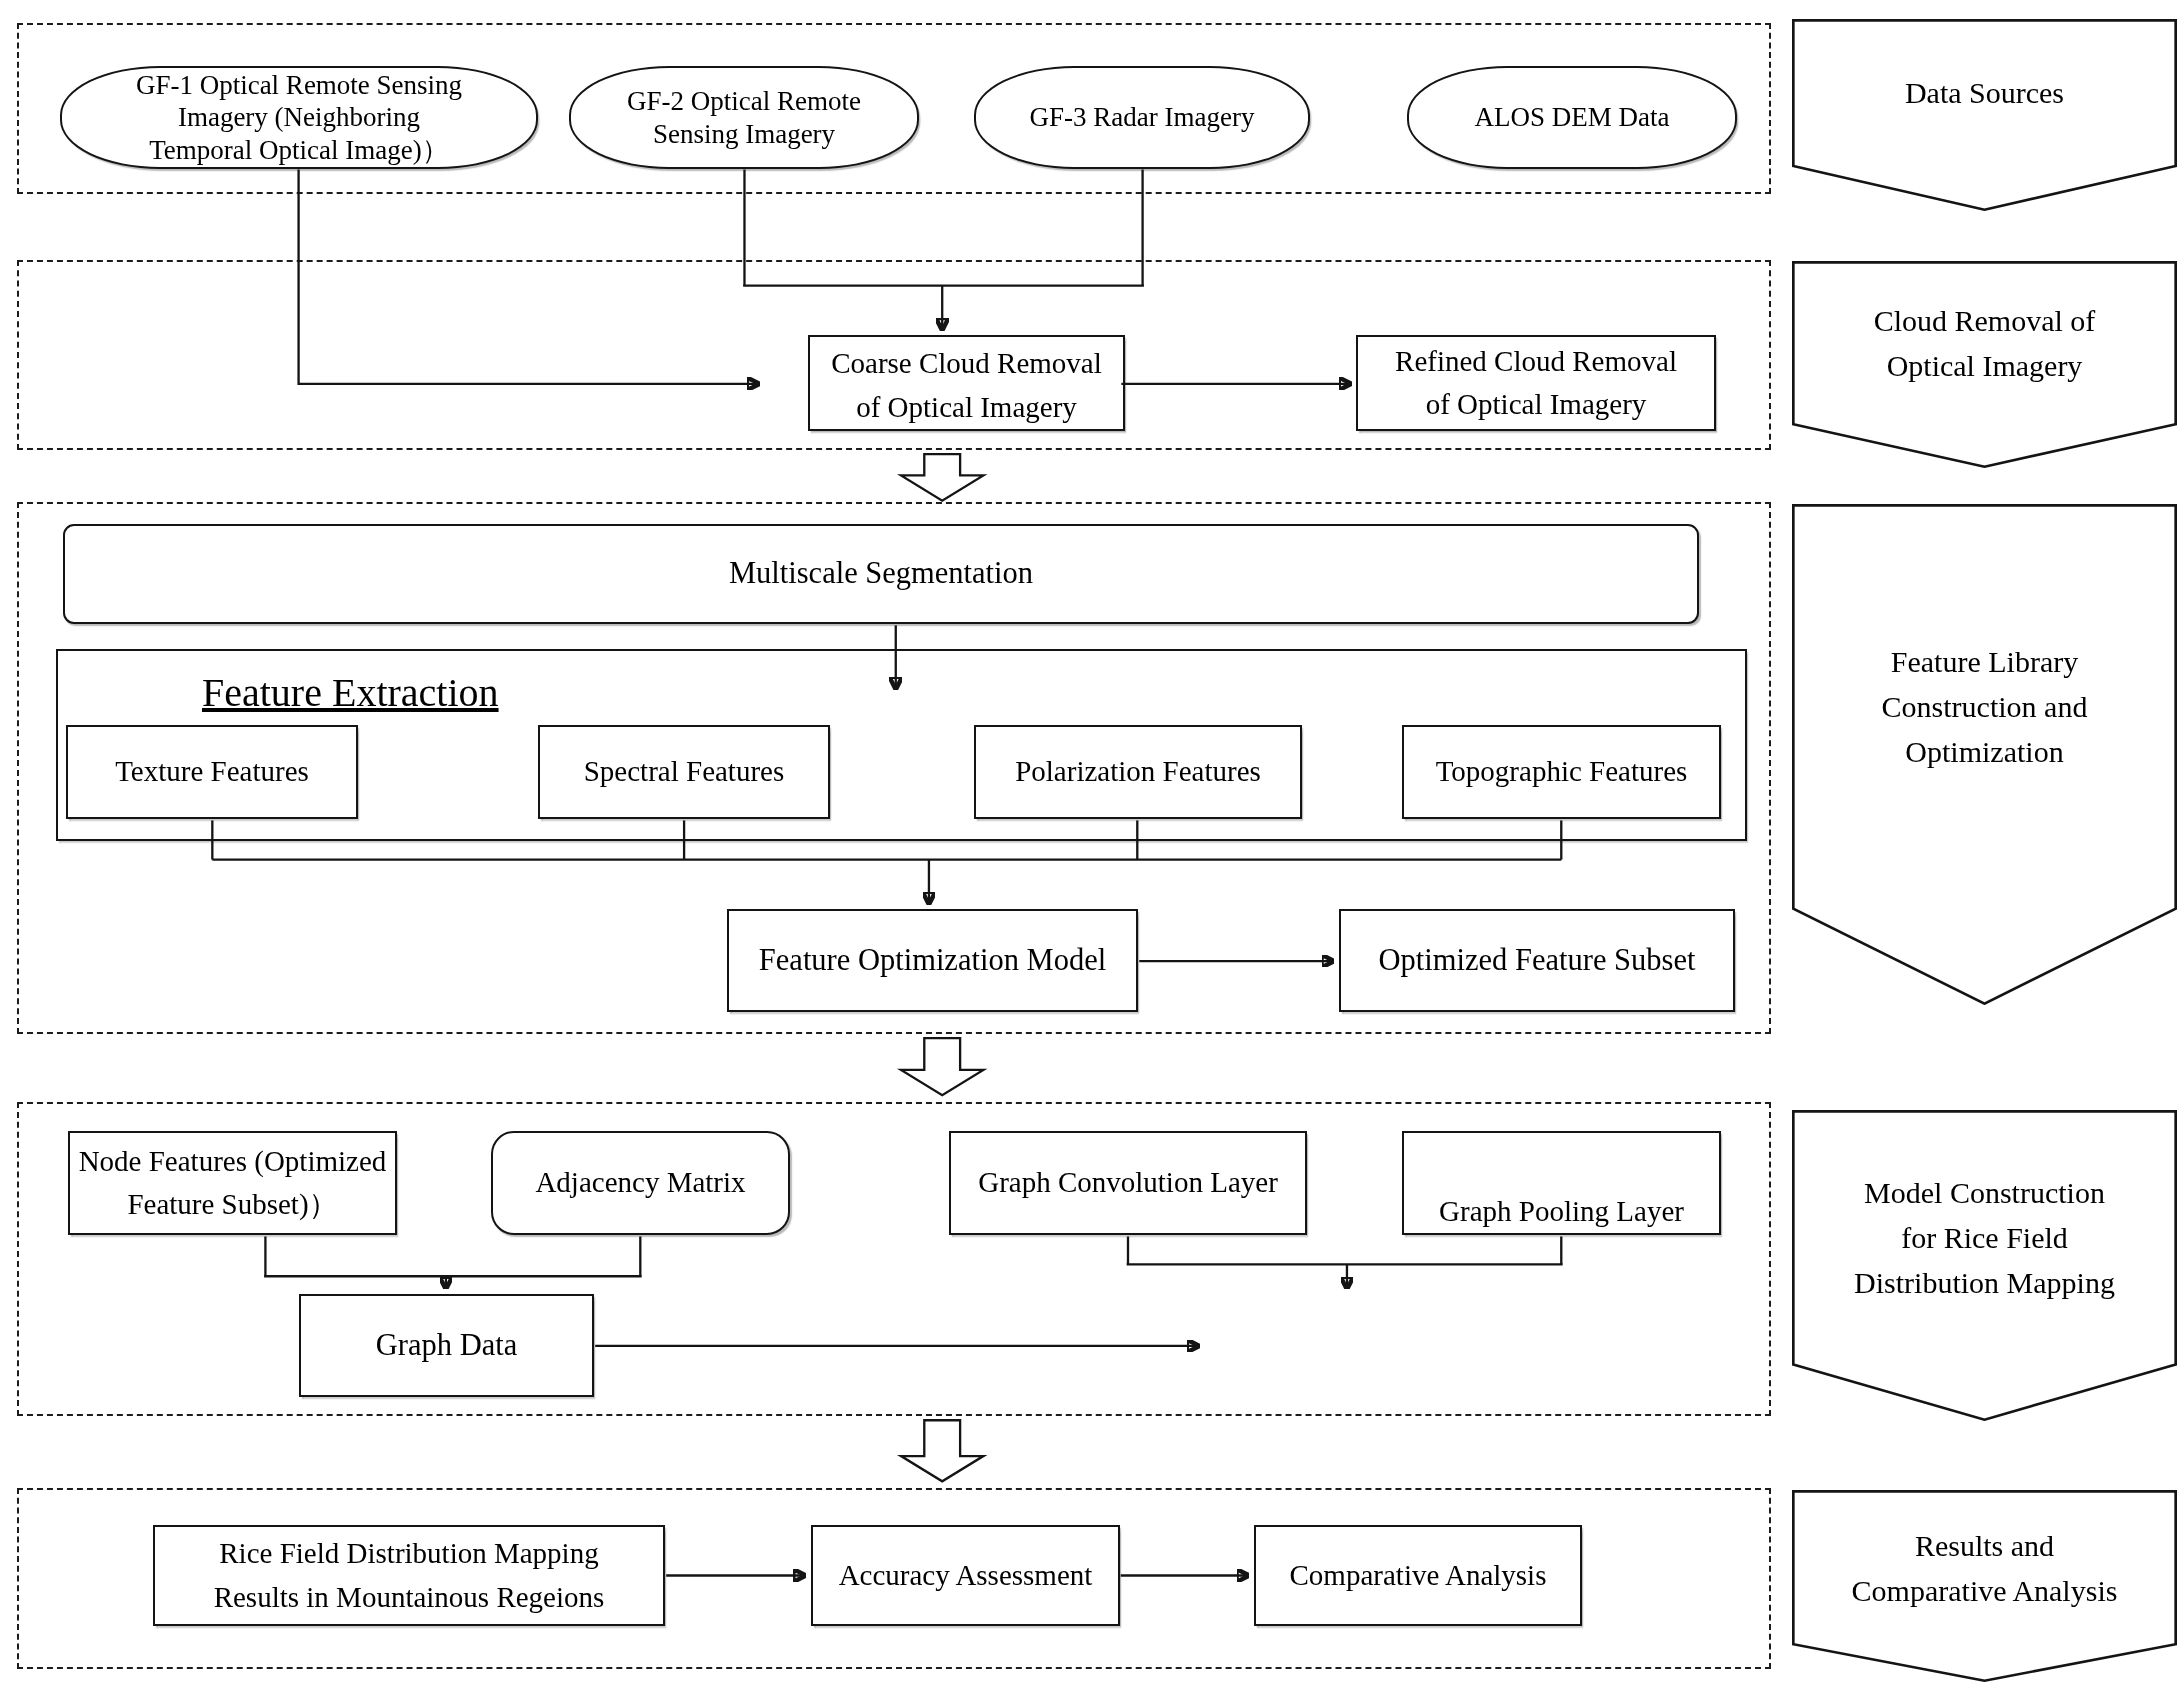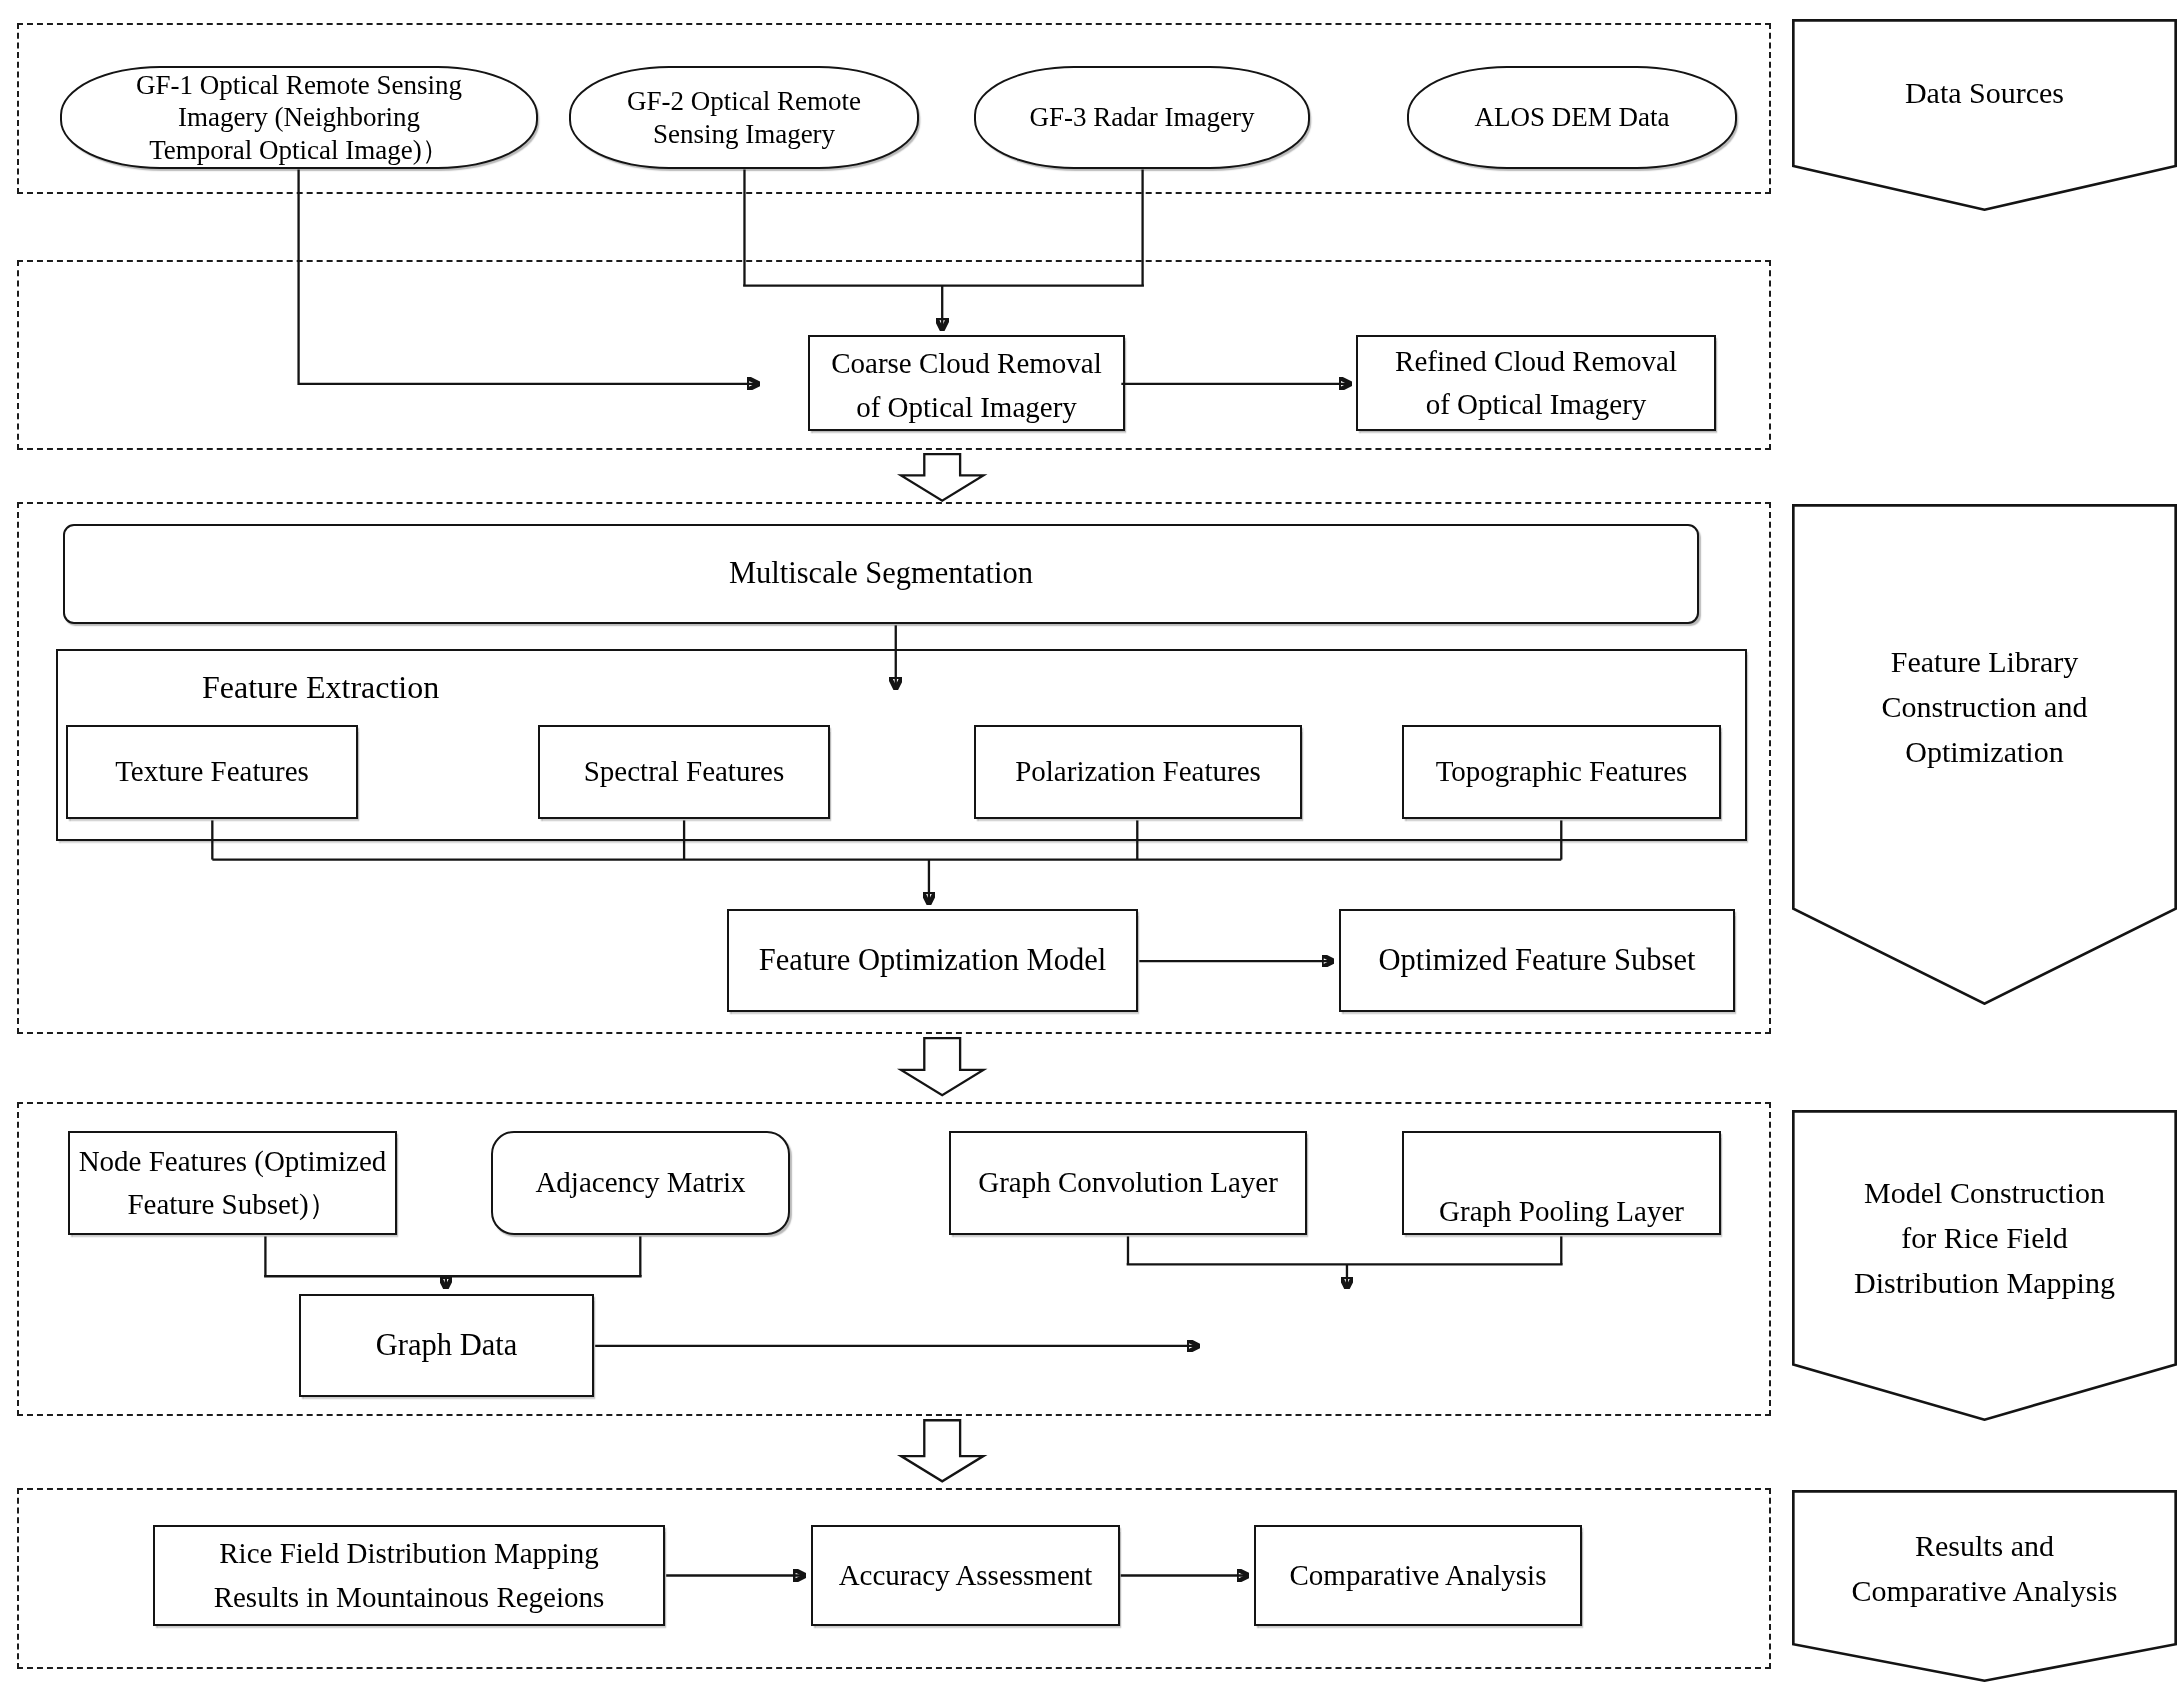--- a/index.html
+++ b/index.html
@@ -22,21 +22,21 @@
     box-shadow:2px 2.7px 1.3px -0.7px rgba(0,0,0,.22);
     z-index:1;
   }
   .term{border-radius:100px / 49px;}
   .lbl{white-space:pre-line;line-height:1.5;}
   .term .lbl{line-height:1.2;}
   .f40{font-size:27px;}
   .f44{font-size:29px;}
   .f46{font-size:30.5px;}
   .floating-label{
-    position:absolute;z-index:3;font-size:32px;white-space:pre-line;
+    position:absolute;z-index:3;font-size:40px;white-space:pre-line;text-decoration:underline;
   }
   .banner{position:absolute;z-index:2;}
   .banner svg{position:absolute;left:0;top:0;width:100%;height:100%;display:block;}
   .banner-label{
     position:absolute;left:0;right:0;top:0;
     display:flex;align-items:center;justify-content:center;text-align:center;
     font-size:30px;line-height:1.5;white-space:pre-line;z-index:2;
   }
   #connector-layer{
     position:absolute;left:0;top:0;width:2183px;height:1684px;z-index:4;pointer-events:none;
@@ -134,20 +134,27 @@
     <span class="lbl f44">Comparative Analysis</span>
   </div>
 
   <div class="banner" style="left:1792px;top:18.6px;width:385px;height:192px;">
     <svg viewBox="0 0 580 290" preserveAspectRatio="none">
       <polygon points="2,2 578,2 578,222 290,288 2,222" fill="#fff" stroke="#141414" stroke-width="4"></polygon>
     </svg>
     <div class="banner-label" style="height:147px;">Data Sources</div>
   </div>
 
+  <div class="banner" style="left:1792px;top:261px;width:385px;height:207px;">
+    <svg viewBox="0 0 580 312" preserveAspectRatio="none">
+      <polygon points="2,2 578,2 578,246 290,310 2,246" fill="#fff" stroke="#141414" stroke-width="4"></polygon>
+    </svg>
+    <div class="banner-label" style="height:163px;">Cloud Removal of
+Optical Imagery</div>
+  </div>
 
   <div class="banner" style="left:1792px;top:504px;width:385px;height:501px;">
     <svg viewBox="0 0 580 755" preserveAspectRatio="none">
       <polygon points="2,2 578,2 578,610 290,753 2,610" fill="#fff" stroke="#141414" stroke-width="4"></polygon>
     </svg>
     <div class="banner-label" style="height:405px;">Feature Library
 Construction and
 Optimization</div>
   </div>
 

